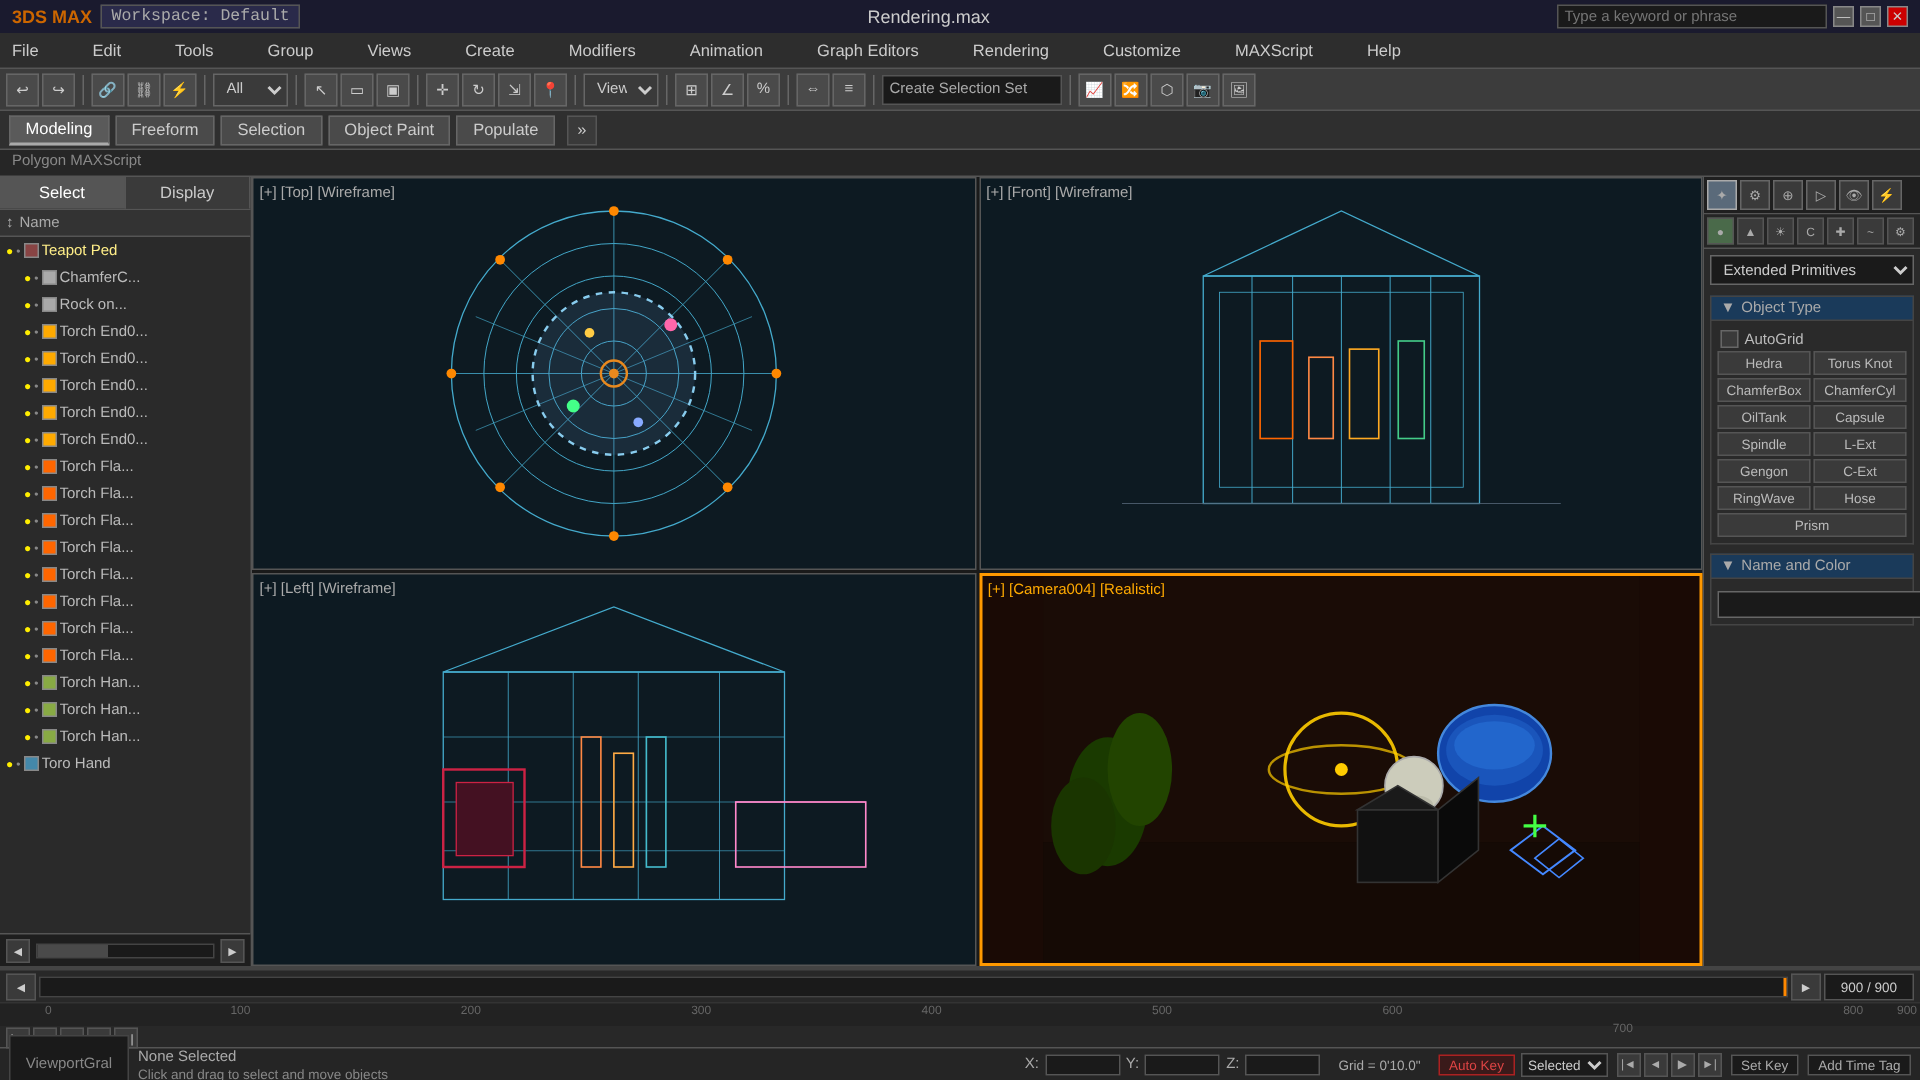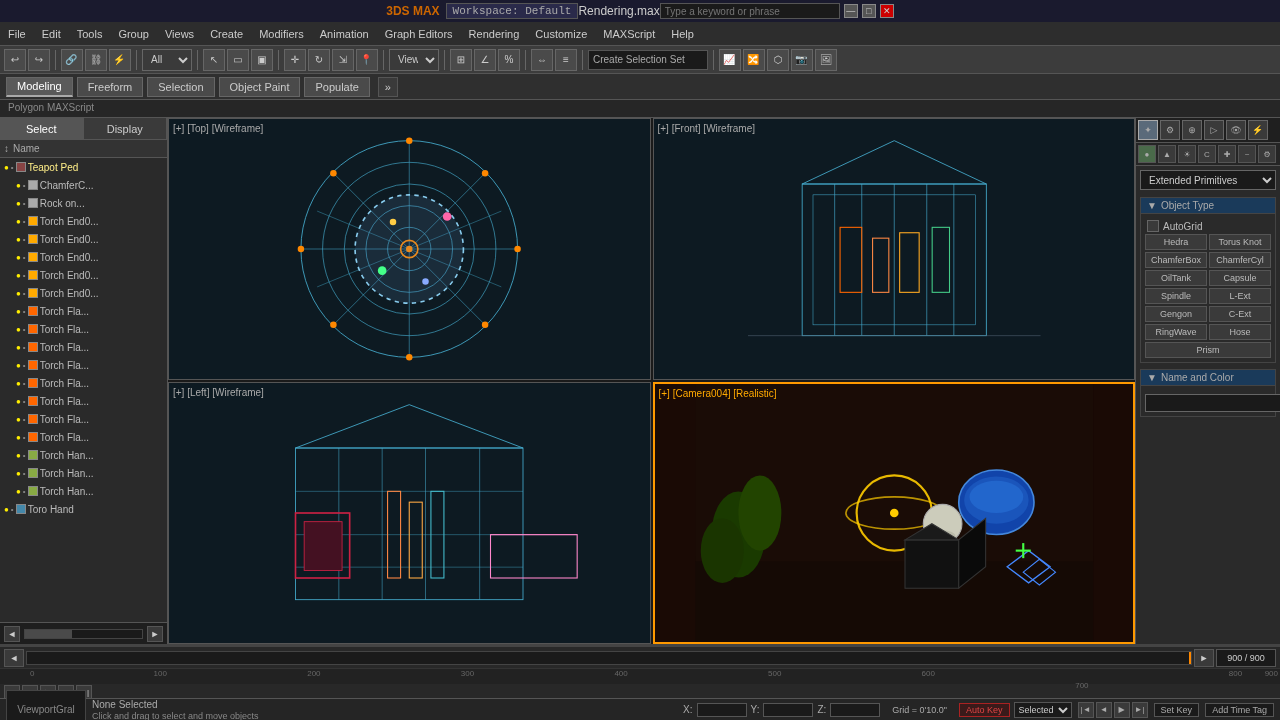--- a/index.html
+++ b/index.html
@@ -12,21 +12,21 @@
       color: #ccc;
       overflow: hidden;
     }
 
     
     #titlebar {
       height: 22px;
       background: #1a1a2e;
       display: flex;
       align-items: center;
-      justify-content: center;
+      justify-content: space-between;
       padding: 0 8px;
       color: #aaa;
       font-size: 11px;
     }
     #titlebar-left { display: flex; align-items: center; gap: 6px; }
     #titlebar-center { color: #ccc; font-size: 12px; }
     #titlebar-right { display: flex; align-items: center; gap: 4px; }
     .title-btn {
       width: 14px; height: 14px;
       background: #555;
@@ -38,20 +38,21 @@
     }
     .title-btn.close { background: #c00; }
 
     
     #menubar {
       height: 24px;
       background: #2d2d2d;
       display: flex;
       align-items: center;
       border-bottom: 1px solid #555;
+      gap: 20px;
     }
     .menu-item {
       padding: 2px 8px;
       cursor: pointer;
       color: #ccc;
       font-size: 11px;
       height: 100%;
       display: flex;
       align-items: center;
     }

